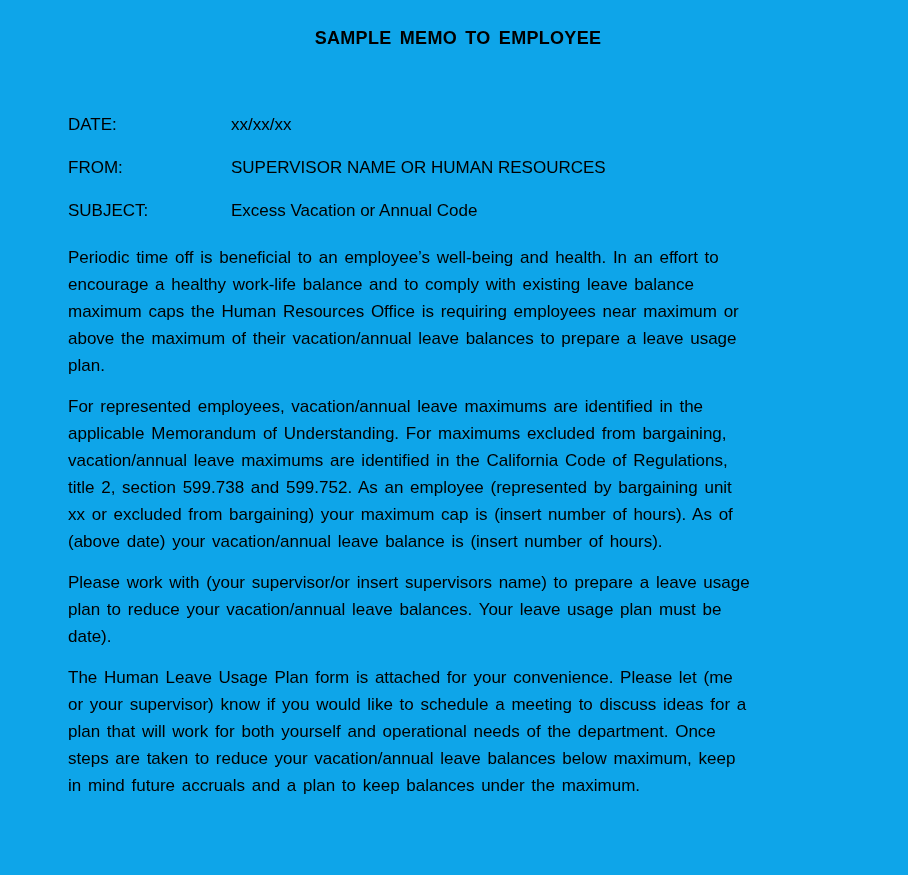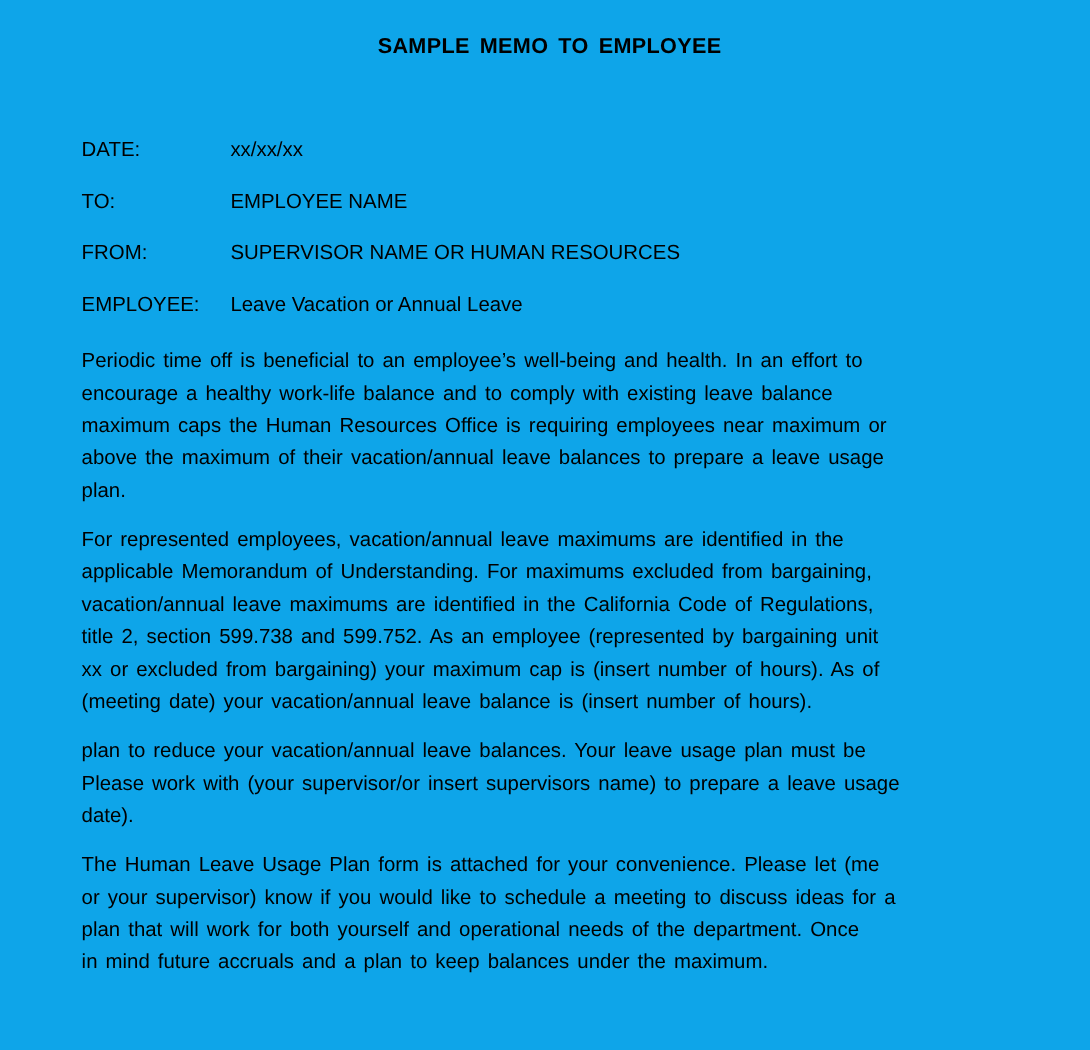--- a/index.html
+++ b/index.html
@@ -22,20 +22,21 @@
     letter-spacing: 0.3px;
     word-spacing: 3px;
     margin: 0 0 67px 0;
   }
   .field-row {
     display: flex;
     font-size: 17px;
     line-height: 20px;
     margin-bottom: 23px;
     white-space: nowrap;
+    gap: 39px;
   }
   .field-label {
     width: 124px;
     flex-shrink: 0;
   }
   .para {
     font-size: 17px;
     line-height: 27px;
     margin: 12px 0 14px 0;
     word-spacing: 2px;
@@ -47,55 +48,52 @@
 
 <div class="page">
 
   <div class="memo-title">SAMPLE MEMO TO EMPLOYEE</div>
 
   <div class="field-row">
     <span class="field-label">DATE:</span>
     <span class="field-value">xx/xx/xx</span>
   </div>
 
-  <div class="field-row">
-    <span class="field-label">TO:</span>
-    <span class="field-value">EMPLOYEE NAME</span>
-  </div>
 
   <div class="field-row">
     <span class="field-label">FROM:</span>
     <span class="field-value">SUPERVISOR NAME OR HUMAN RESOURCES</span>
   </div>
 
   <div class="field-row">
-    <span class="field-label">EMPLOYEE:</span>
-    <span class="field-value">Leave Vacation or Annual Leave</span>
+    <span class="field-label">SUBJECT:</span>
+    <span class="field-value">Excess Vacation or Annual Code</span>
   </div>
 
   <div class="para">
       <div>Periodic time off is beneficial to an employee’s well-being and health. In an effort to</div>
       <div>encourage a healthy work-life balance and to comply with existing leave balance</div>
       <div>maximum caps the Human Resources Office is requiring employees near maximum or</div>
       <div>above the maximum of their vacation/annual leave balances to prepare a leave usage</div>
       <div>plan.</div>
     </div>
   <div class="para">
       <div>For represented employees, vacation/annual leave maximums are identified in the</div>
       <div>applicable Memorandum of Understanding. For maximums excluded from bargaining,</div>
       <div>vacation/annual leave maximums are identified in the California Code of Regulations,</div>
       <div>title 2, section 599.738 and 599.752. As an employee (represented by bargaining unit</div>
       <div>xx or excluded from bargaining) your maximum cap is (insert number of hours). As of</div>
-      <div>(meeting date) your vacation/annual leave balance is (insert number of hours).</div>
+      <div>(above date) your vacation/annual leave balance is (insert number of hours).</div>
     </div>
   <div class="para">
+      <div>Please work with (your supervisor/or insert supervisors name) to prepare a leave usage</div>
       <div>plan to reduce your vacation/annual leave balances. Your leave usage plan must be</div>
-      <div>Please work with (your supervisor/or insert supervisors name) to prepare a leave usage</div>
       <div>date).</div>
     </div>
   <div class="para">
       <div>The Human Leave Usage Plan form is attached for your convenience. Please let (me</div>
       <div>or your supervisor) know if you would like to schedule a meeting to discuss ideas for a</div>
       <div>plan that will work for both yourself and operational needs of the department. Once</div>
+      <div>steps are taken to reduce your vacation/annual leave balances below maximum, keep</div>
       <div>in mind future accruals and a plan to keep balances under the maximum.</div>
     </div>
 
 </div>
 
 </body></html>

